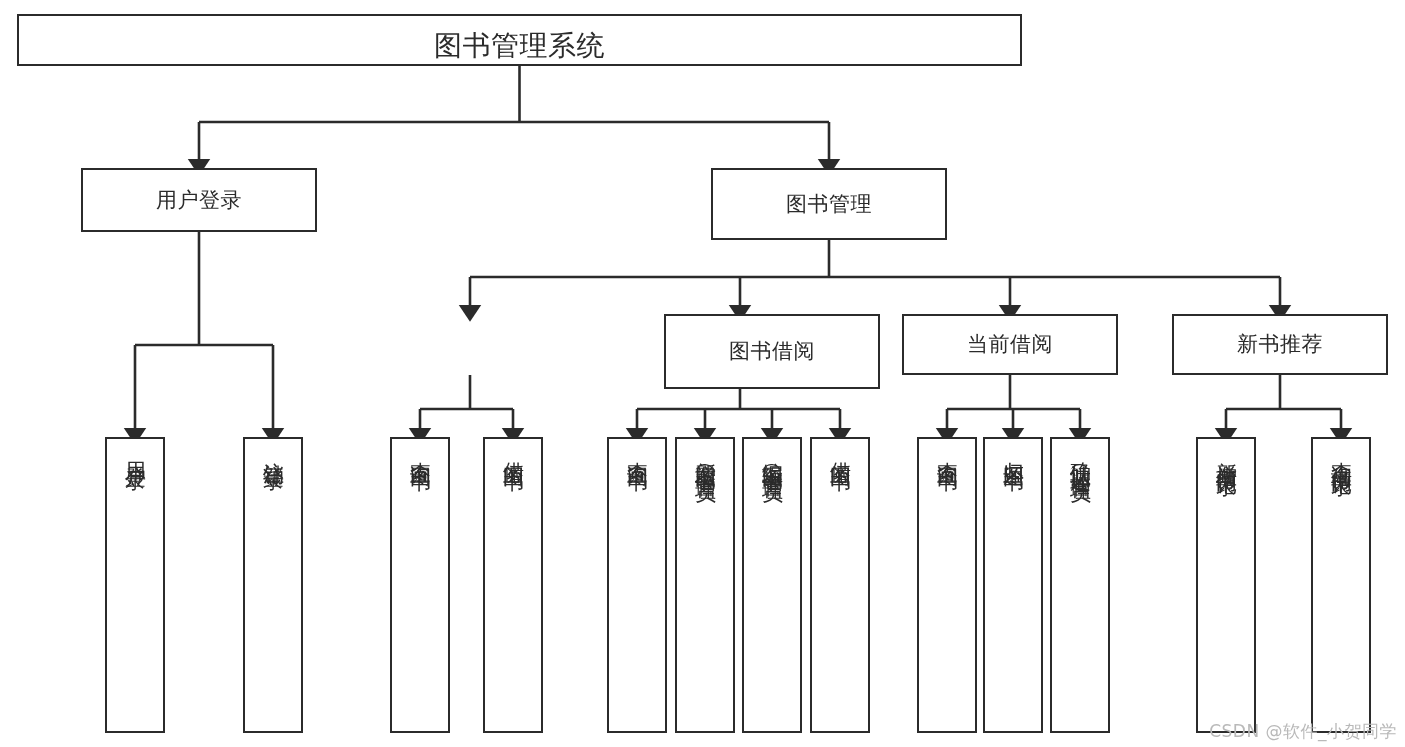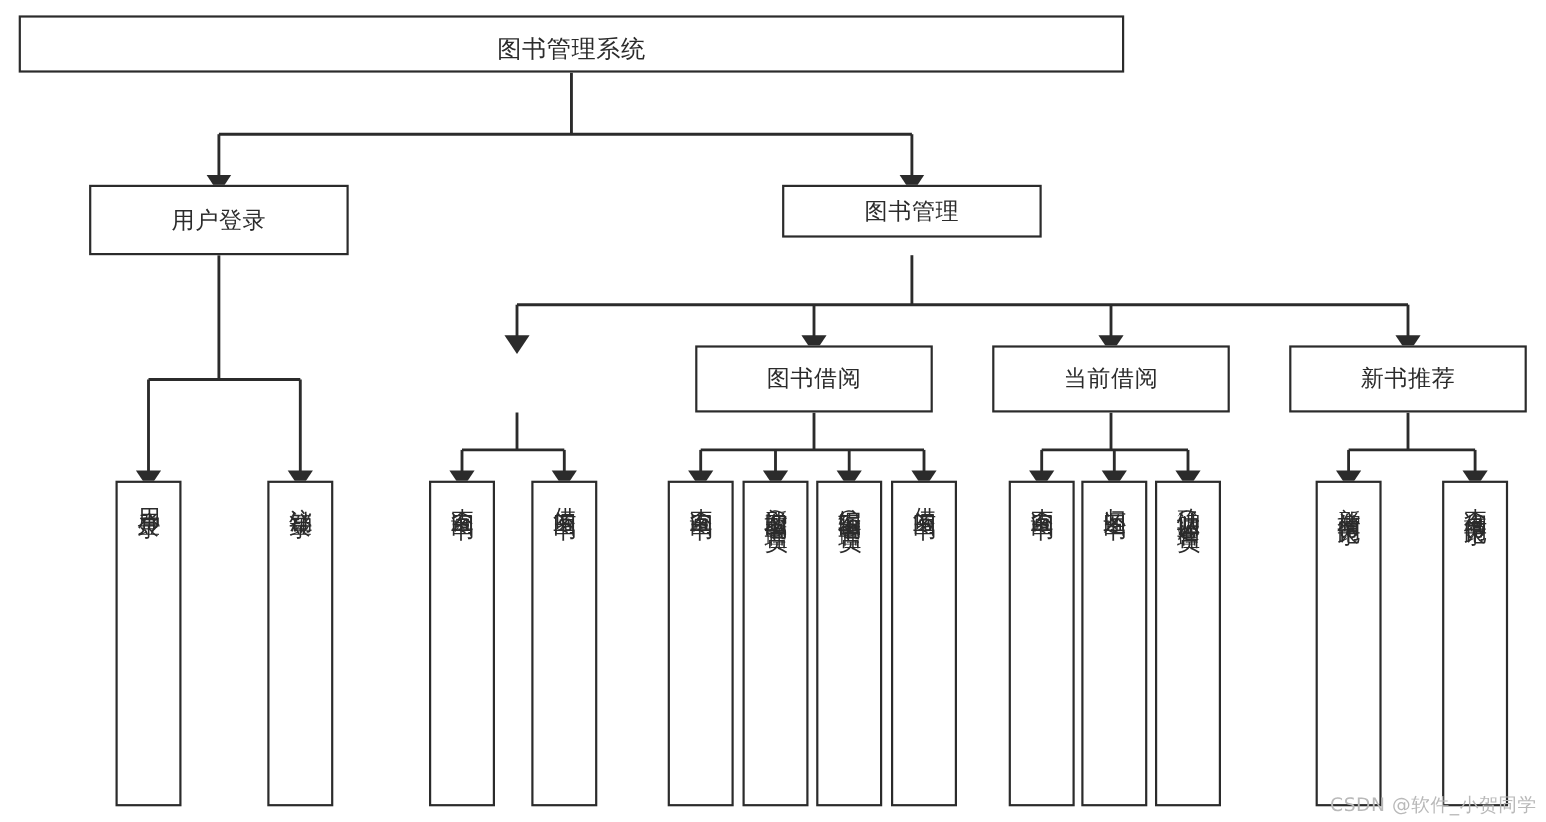--- a/index.html
+++ b/index.html
@@ -50,21 +50,21 @@
     padding-top: 6px;
   }
   .node.vertical .node-label {
     writing-mode: vertical-rl;
     text-orientation: upright;
     font-size: 21px;
     letter-spacing: 3px;
     line-height: 1;
   }
   .node.root .node-label {
-    font-size: 22px;
+    font-size: 28px;
     margin-top: 12px;
   }
   #watermark {
     position: absolute;
     right: 8px;
     bottom: 4px;
     font-size: 17px;
     color: #b9b9b9;
     letter-spacing: 0.5px;
     white-space: nowrap;
@@ -119,25 +119,25 @@
       </g>
   </svg>
 
   <div class="node root horizontal" style="left: 17px; top: 14px; width: 1005px; height: 52px;">
     <span class="node-label">图书管理系统</span>
   </div>
 
   <div class="node horizontal" style="left: 81px; top: 168px; width: 236px; height: 64px;">
     <span class="node-label">用户登录</span>
   </div>
-  <div class="node horizontal" style="left: 711px; top: 168px; width: 236px; height: 48px;">
+  <div class="node horizontal" style="left: 711px; top: 168px; width: 236px; height: 72px;">
     <span class="node-label">图书管理</span>
   </div>
 
-  <div class="node horizontal" style="left: 632px; top: 314px; width: 216px; height: 61px;">
+  <div class="node horizontal" style="left: 664px; top: 314px; width: 216px; height: 75px;">
     <span class="node-label">图书借阅</span>
   </div>
   <div class="node horizontal" style="left: 902px; top: 314px; width: 216px; height: 61px;">
     <span class="node-label">当前借阅</span>
   </div>
   <div class="node horizontal" style="left: 1172px; top: 314px; width: 216px; height: 61px;">
     <span class="node-label">新书推荐</span>
   </div>
 
   <div class="node vertical" style="left: 105px; top: 437px; width: 60px; height: 296px;">

